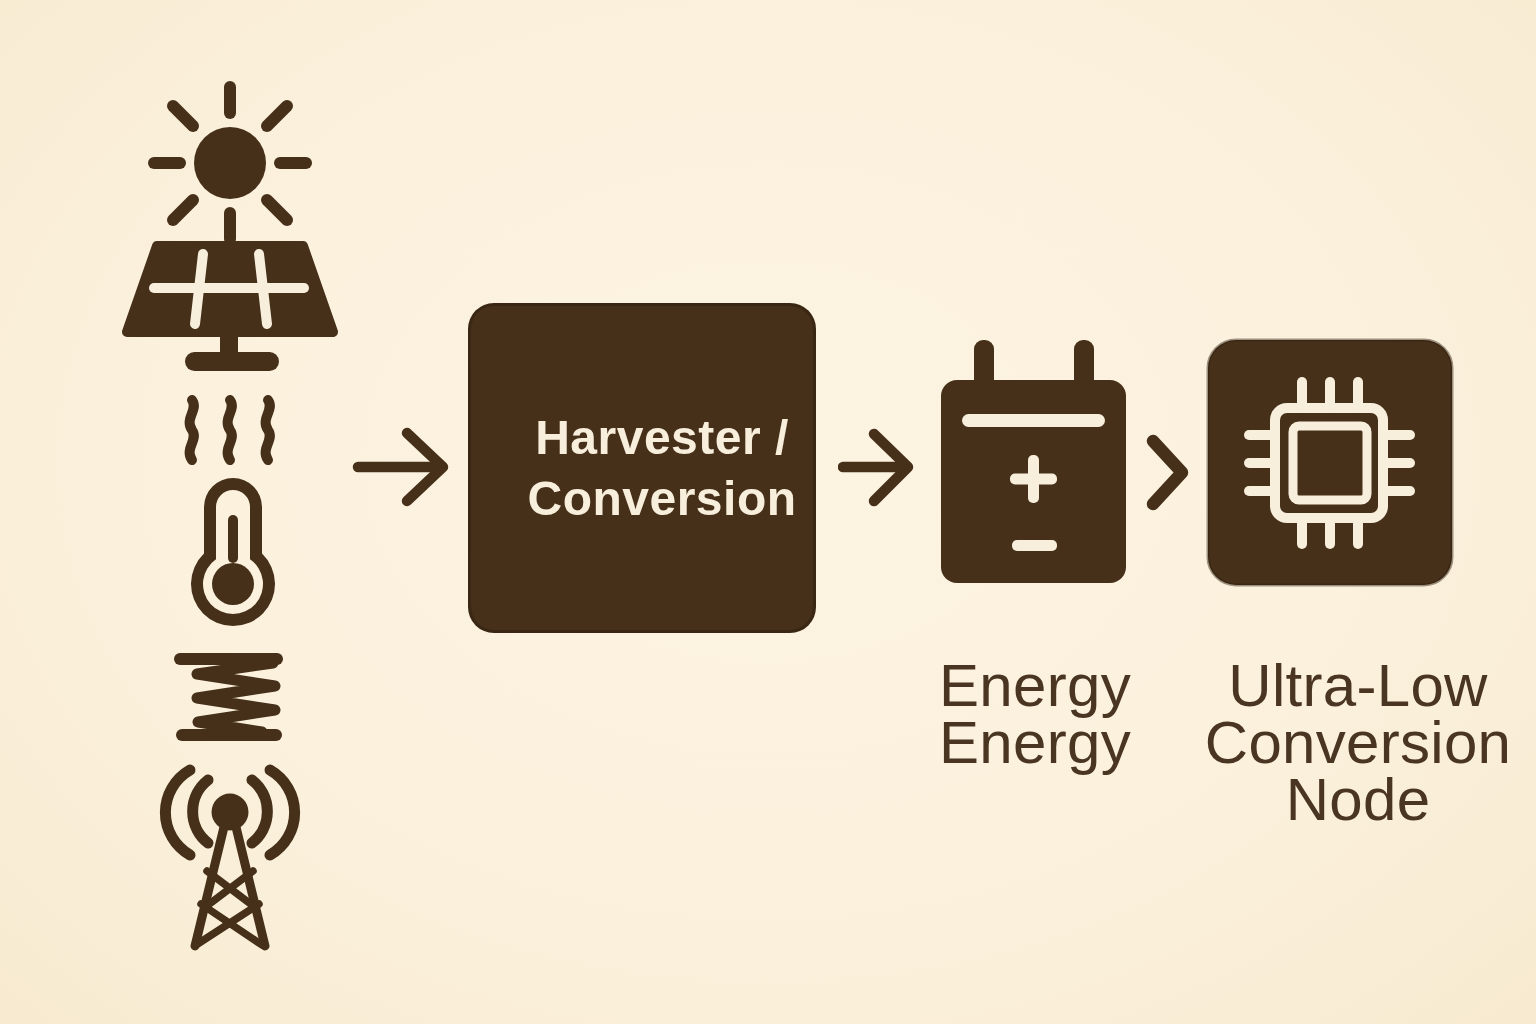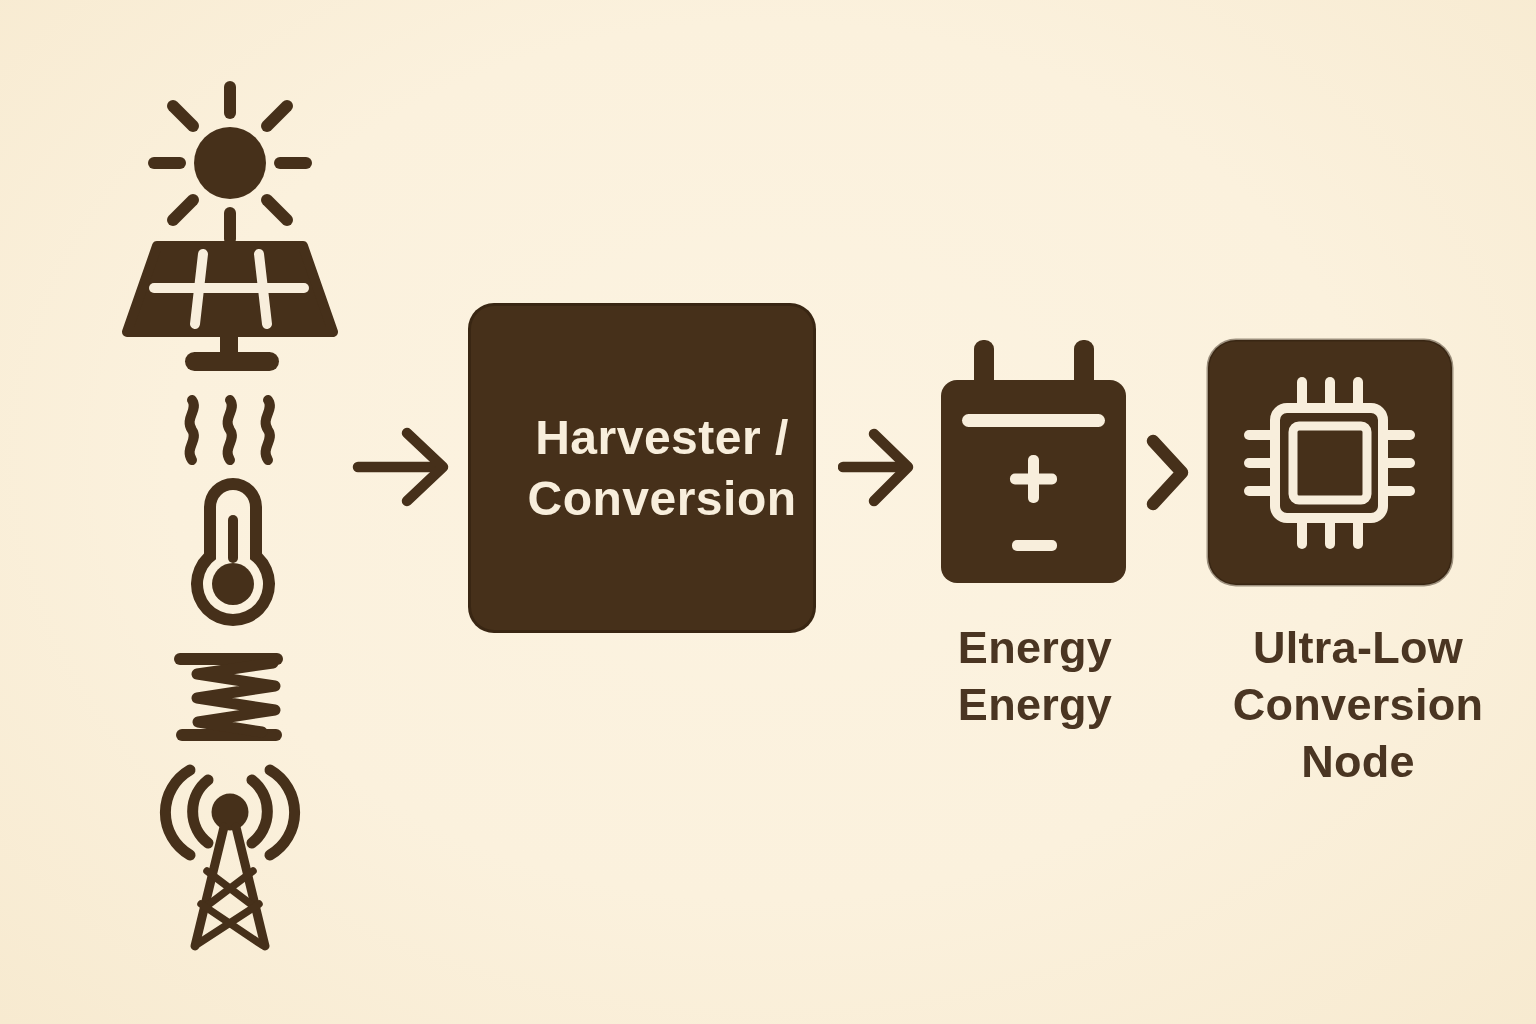--- a/index.html
+++ b/index.html
@@ -31,22 +31,22 @@
     border-radius:26px;
     display:flex;flex-direction:column;align-items:center;justify-content:center;
     color:var(--cream);
     font-size:48px;font-weight:700;line-height:61px;letter-spacing:.5px;
     text-align:center;
     padding-left:40px;
   }
   
   .label{
     color:var(--label);
-    font-weight:700;font-size:45px;line-height:57px;
-    text-align:center;letter-spacing:.3px;
+    font-weight:400;font-size:60px;line-height:57px;
+    text-align:center;letter-spacing:.3px;margin-top:38px;
   }
   .buffer-label{left:905px;top:619px;width:260px;}
   .node-label{left:1202px;top:619px;width:312px;}
   .label span{display:block;}
 </style>
 </head>
 <body>
 
 <div class="canvas">
 

